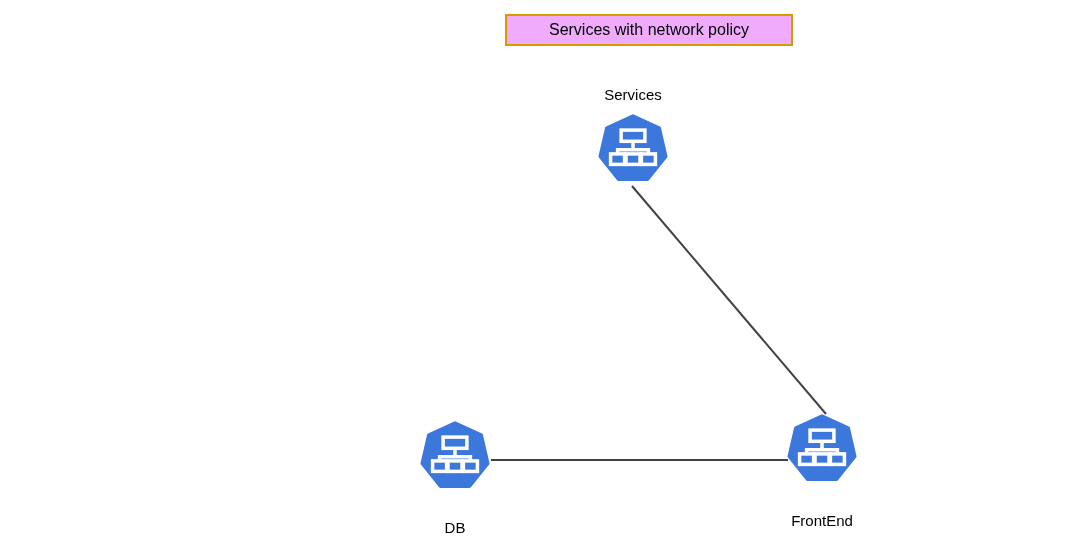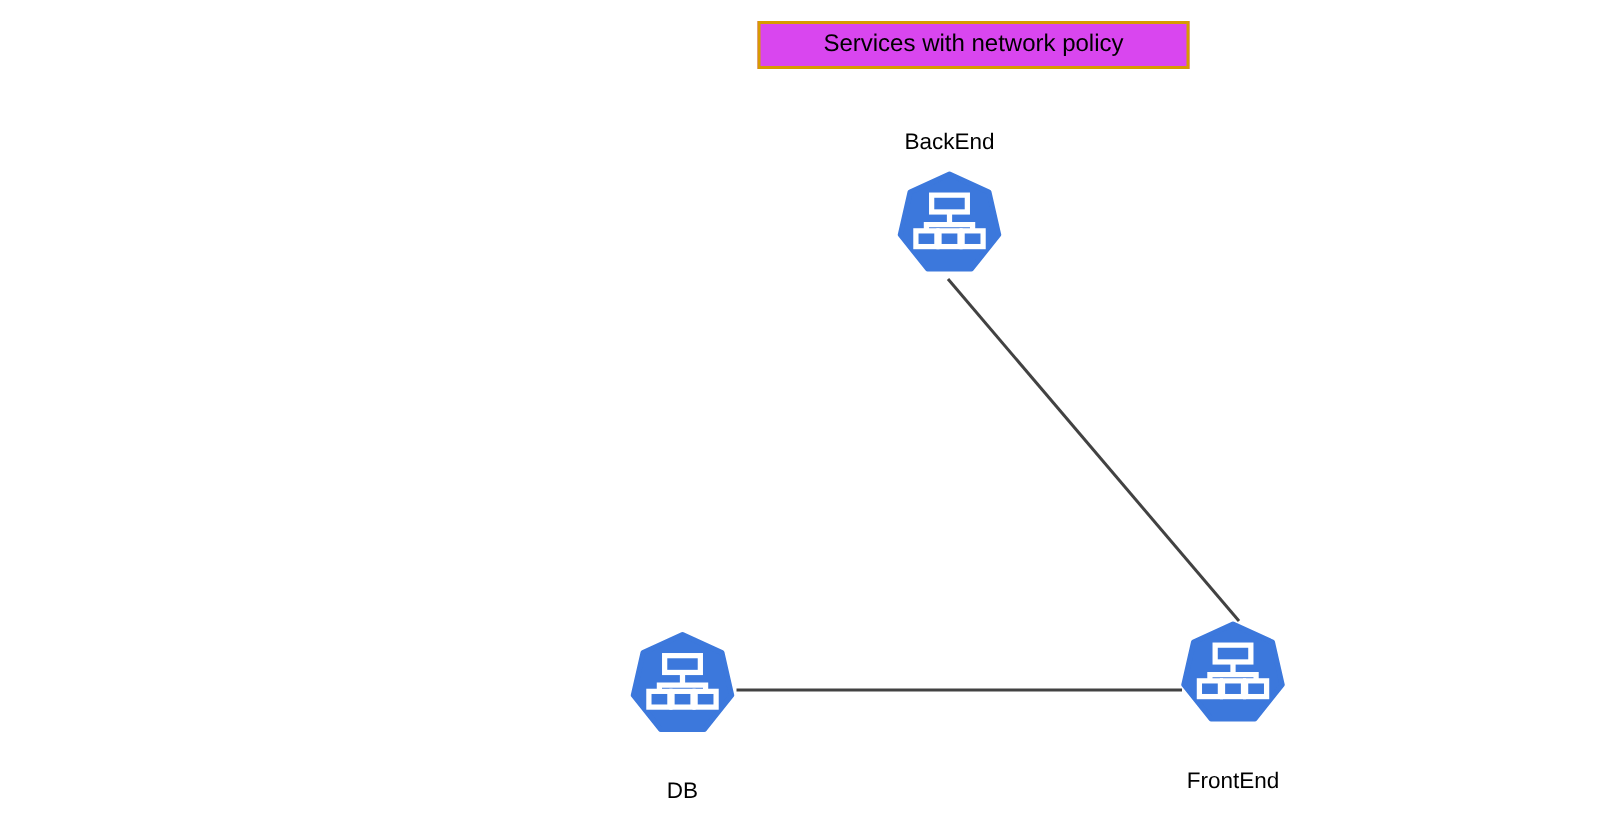--- a/index.html
+++ b/index.html
@@ -22,21 +22,21 @@
     height: 546px;
     z-index: 1;
   }
   .title-box {
     position: absolute;
     left: 505px;
     top: 14px;
     width: 288px;
     height: 32px;
     box-sizing: border-box;
-    background: #d946ef;
+    background: #f0abfc;
     border: 2px solid #d79b00;
     display: flex;
     align-items: center;
     justify-content: center;
     z-index: 2;
   }
   .title-box span {
     font-size: 16px;
     color: #000000;
     white-space: nowrap;
@@ -78,21 +78,21 @@
   <svg id="edge-layer" class="edge-layer">
       <line x1="632" y1="186" x2="826" y2="414" stroke="#424242" stroke-width="2"></line>
       <line x1="491" y1="460" x2="788" y2="460" stroke="#424242" stroke-width="2"></line>
     </svg>
 
   <div class="title-box">
     <span>Services with network policy</span>
   </div>
 
   <div class="node node-frontend">
-    <div class="node-label label-above">BackEnd</div>
+    <div class="node-label label-above">Services</div>
     <span class="k8s-icon"><svg viewBox="0 0 100 100" width="70" height="70" xmlns="http://www.w3.org/2000/svg">
           <polygon points="50,3 87.5,20.1 96.8,60.7 70.8,93.2 29.2,93.2 3.2,60.7 12.5,20.1" fill="#3c78dc" stroke="#3c78dc" stroke-width="5" stroke-linejoin="round"></polygon>
           <g fill="none" stroke="#ffffff" stroke-width="5">
             <rect x="33" y="23" width="34" height="16"></rect>
             <line x1="50" y1="39" x2="50" y2="51"></line>
             <polyline points="28,57 28,51 72,51 72,57"></polyline>
             <rect x="18" y="57" width="20" height="15"></rect>
             <rect x="40" y="57" width="20" height="15"></rect>
             <rect x="62" y="57" width="20" height="15"></rect>
           </g>

